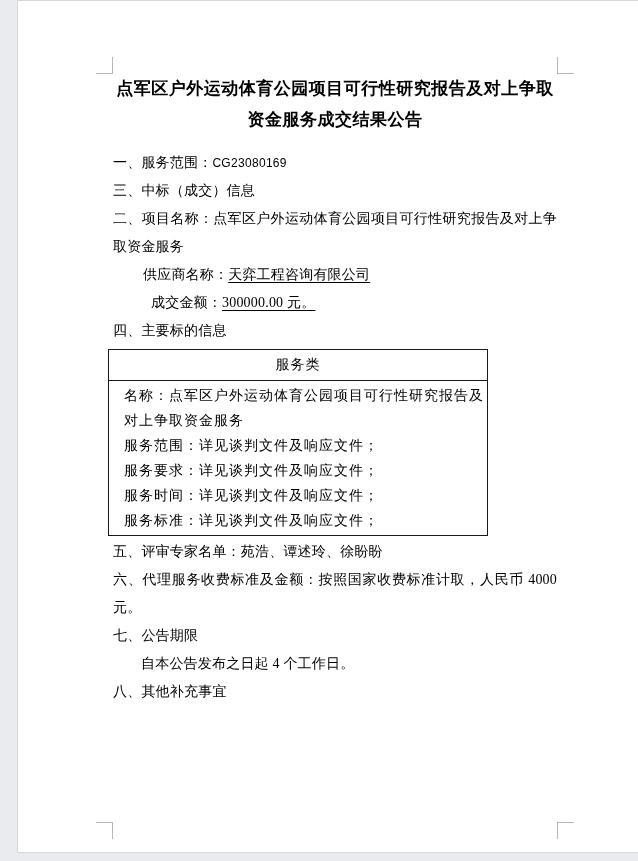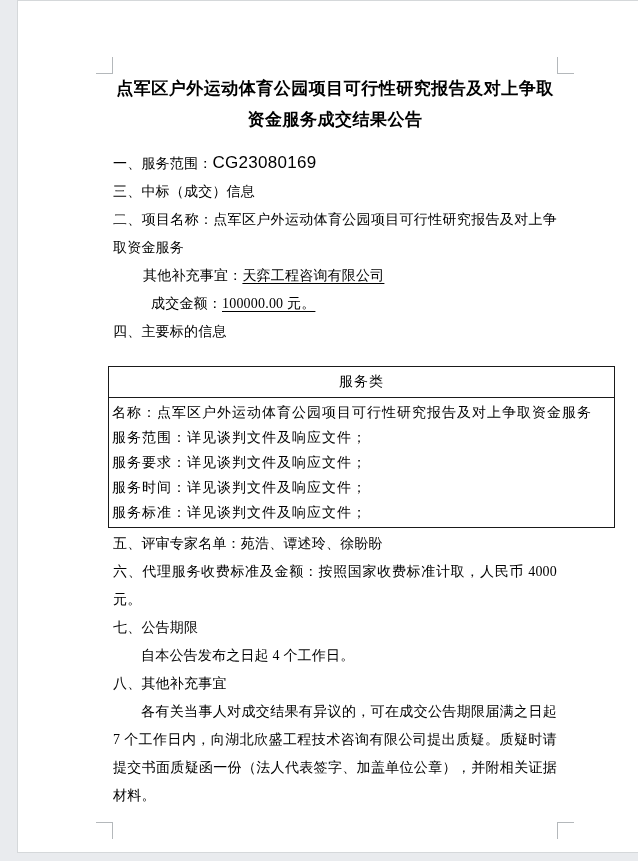--- a/index.html
+++ b/index.html
@@ -53,42 +53,42 @@
     font-size: 14px;
     line-height: 28px;
     letter-spacing: 0.2px;
   }
   p.just { text-align: justify; }
   p.indent-a { padding-left: 30px; }
   p.indent-b { padding-left: 38px; }
   p.tindent { text-indent: 2em; }
   .num {
     font-family: "Liberation Sans", "DejaVu Sans", sans-serif;
-    font-size: 17px;
+    font-size: 12px;
     letter-spacing: 0.3px;
   }
   .u { text-decoration: underline; text-underline-offset: 3px; }
 
   table.subject {
-    width: 507px;
-    margin: 20px 0 2px -5px;
+    width: 380px;
+    margin: 4px 0 2px -5px;
     border-collapse: collapse;
     table-layout: fixed;
   }
   table.subject th, table.subject td {
     border: 1px solid #1a1a1a;
     font-size: 14px;
     font-weight: normal;
   }
   table.subject th {
     height: 28px;
     text-align: center;
     letter-spacing: 1px;
   }
-  table.subject td { padding: 2px 3px 2px 3px; }
+  table.subject td { padding: 2px 3px 2px 15px; }
   .cell-line {
     font-size: 14px;
     line-height: 25px;
     letter-spacing: 1px;
   }
   .cell-line.just { text-align: justify; }
 </style>
 </head>
 <body>
 
@@ -102,23 +102,23 @@
   <div class="content">
 
     <h1 class="doc-title"><span>点军区户外运动体育公园项目可行性研究报告及对上争取</span><br><span>资金服务成交结果公告</span></h1>
 
     <p class="line"><span>一、服务范围：</span><span class="num">CG23080169</span></p>
 
     <p class="line">三、中标（成交）信息</p>
 
     <p class="line just">二、项目名称：点军区户外运动体育公园项目可行性研究报告及对上争取资金服务</p>
 
-    <p class="line indent-a"><span>其他补充事宜：</span><span class="u">天弈工程咨询有限公司</span></p>
+    <p class="line indent-a"><span>供应商名称：</span><span class="u">天弈工程咨询有限公司</span></p>
 
-    <p class="line indent-b"><span>成交金额：</span><span class="u">100000.00 元。</span></p>
+    <p class="line indent-b"><span>成交金额：</span><span class="u">300000.00 元。</span></p>
 
     <p class="line">四、主要标的信息</p>
 
     <table class="subject">
       <tbody>
           <tr>
         <th>服务类</th>
       </tr>
       <tr>
         <td>
@@ -135,16 +135,15 @@
     <p class="line">五、评审专家名单：苑浩、谭述玲、徐盼盼</p>
 
     <p class="line just">六、代理服务收费标准及金额：按照国家收费标准计取，人民币 4000 元。</p>
 
     <p class="line">七、公告期限</p>
 
     <p class="line tindent">自本公告发布之日起 4 个工作日。</p>
 
     <p class="line">八、其他补充事宜</p>
 
-    <p class="line just tindent">各有关当事人对成交结果有异议的，可在成交公告期限届满之日起 7 个工作日内，向湖北欣盛工程技术咨询有限公司提出质疑。质疑时请提交书面质疑函一份（法人代表签字、加盖单位公章），并附相关证据材料。</p>
 
   </div>
 </div>
 
 </body></html>

